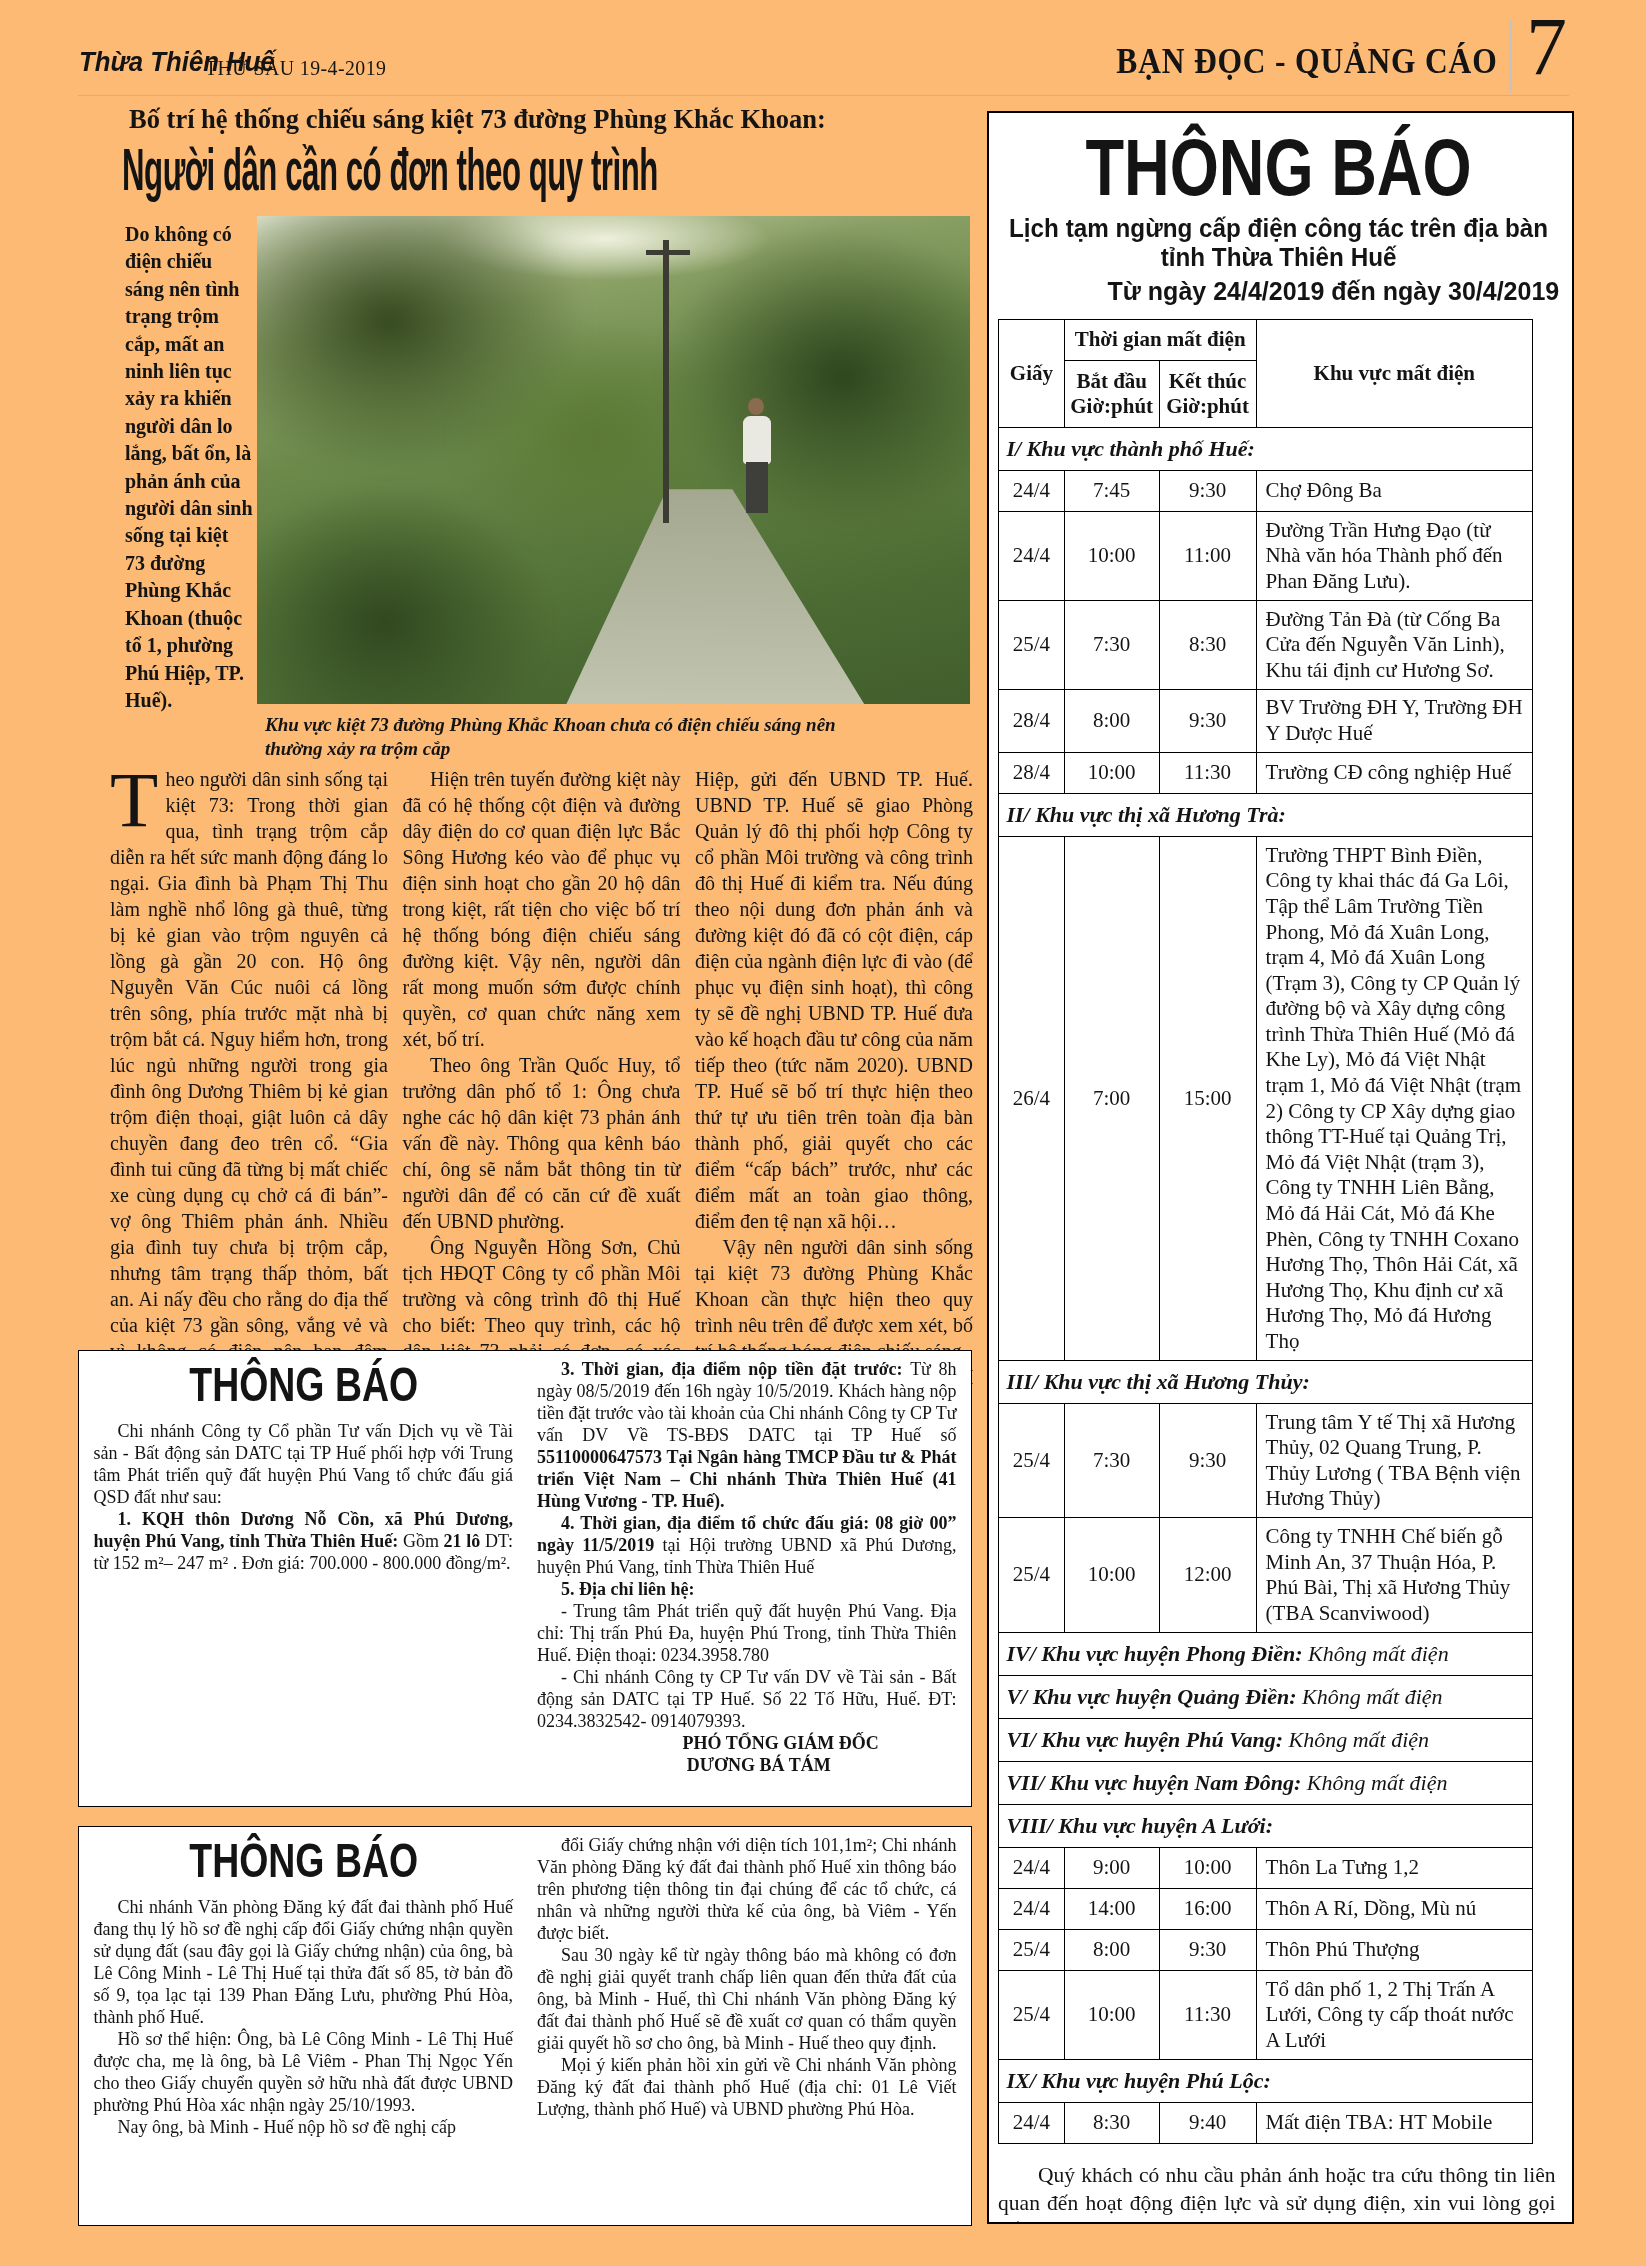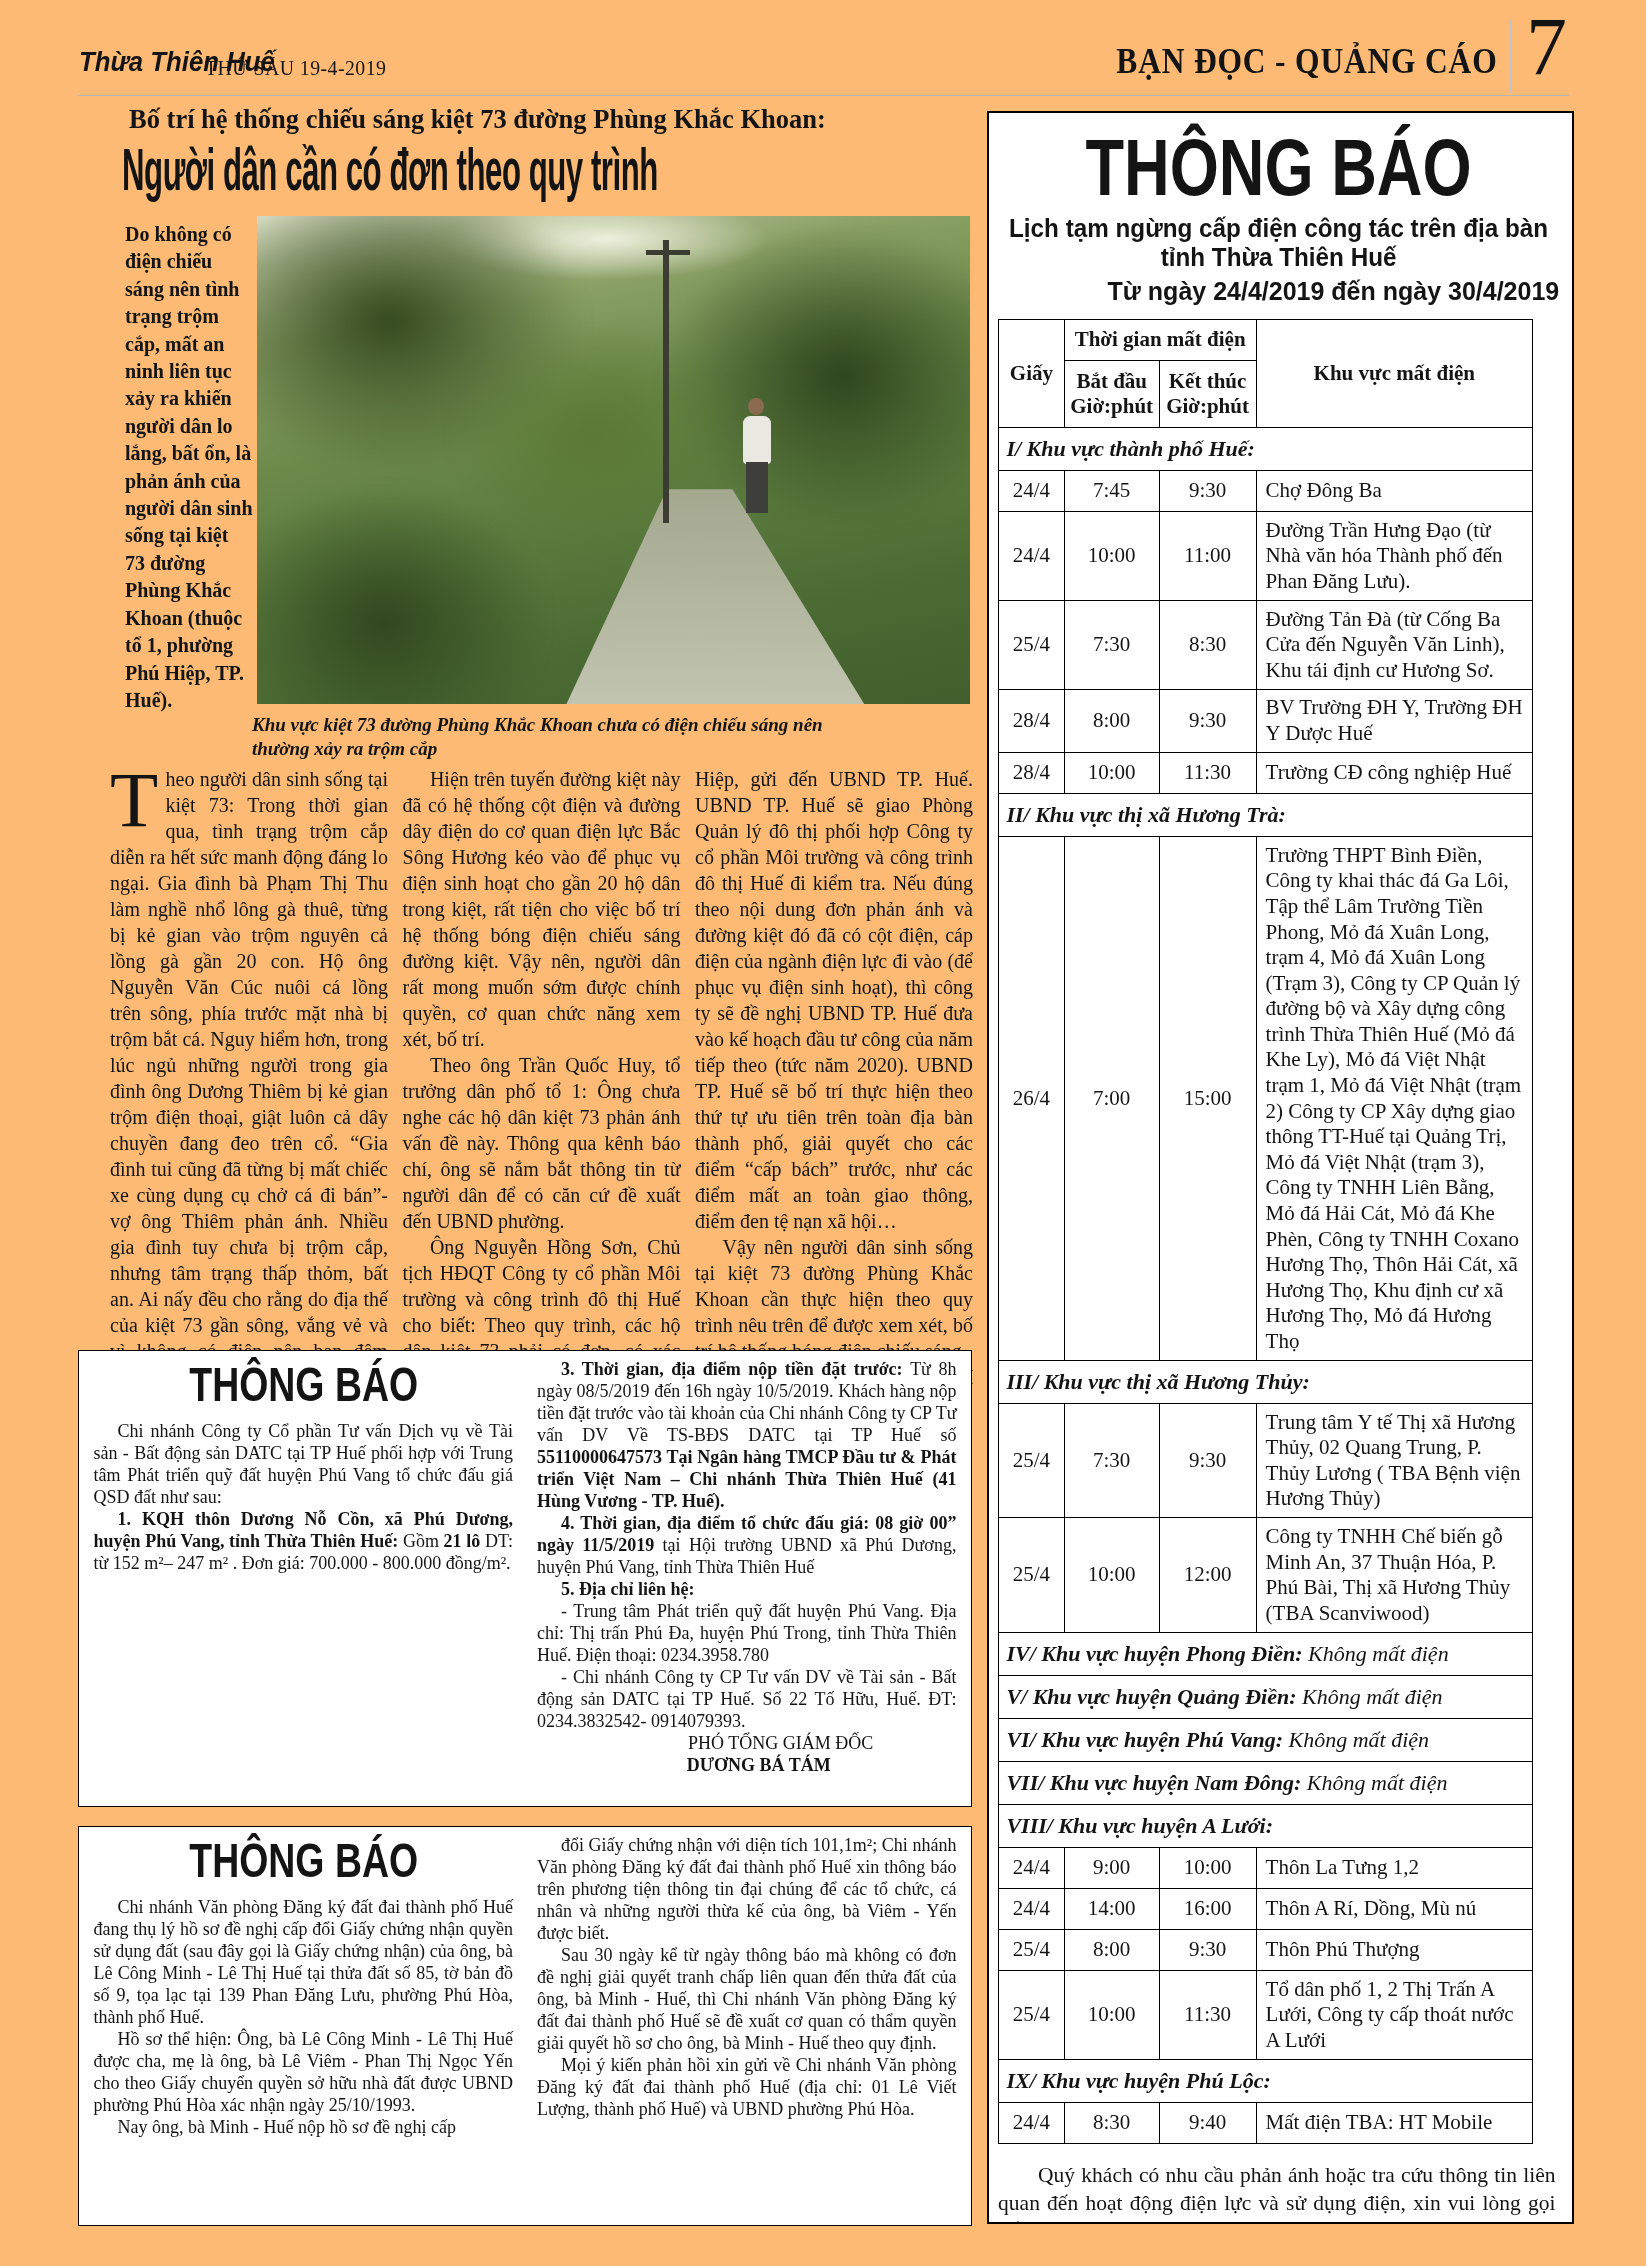--- a/index.html
+++ b/index.html
@@ -16,21 +16,21 @@
   .page-divider{position:absolute;left:1509px;top:20px;width:2.7px;height:73px;background:#c4c4c4;}
   .page-number{position:absolute;left:1526px;top:5.5px;font-size:82px;line-height:1;font-weight:400;}
   .header-rule{position:absolute;left:78px;top:95px;width:1491px;height:0.9px;background:#b5b5b5;}
 
   
   .kicker{position:absolute;left:129px;top:104px;font-size:26.5px;font-weight:bold;white-space:nowrap;}
   .headline{position:absolute;left:122px;top:137px;font-family:"Liberation Sans",sans-serif;
     font-weight:800;font-size:60px;line-height:1.1;transform:scaleX(.52);transform-origin:left;
     white-space:nowrap;letter-spacing:-0.9px;}
   .lede{position:absolute;left:125px;top:221px;width:128px;font-weight:bold;font-size:20px;line-height:27.4px;}
-  .caption{position:absolute;left:252px;top:713px;width:612px;font-weight:bold;font-style:italic;
+  .caption{position:absolute;left:265px;top:713px;width:612px;font-weight:bold;font-style:italic;
     font-size:19px;line-height:24px;}
 
   .photo{position:absolute;left:257px;top:216px;width:713px;height:488px;overflow:hidden;
     background:linear-gradient(168deg,#dde3cc 0%,#b9c49c 8%,#8aa065 22%,#6d8a4b 40%,#5a7a3d 60%,#4b6a33 80%,#415e2c 100%);}
   .photo div{position:absolute;}
   .ph-sky{left:26%;top:-18.3px;width:46%;height:82px;background:radial-gradient(closest-side,#eef0dd 0%,rgba(238,240,221,0) 100%);}
   .ph-blob1{left:-64px;top:-46px;width:393px;height:302px;border-radius:50%;
     background:radial-gradient(closest-side,#35491f 0%,rgba(53,73,31,0) 100%);filter:blur(7.3px);}
   .ph-blob2{right:-55px;top:9.1px;width:365px;height:302px;border-radius:50%;
     background:radial-gradient(closest-side,#2e451d 0%,rgba(46,69,29,0) 100%);filter:blur(7.3px);}
@@ -136,21 +136,21 @@
           <p class="para"><span>Chi nhánh Công ty Cổ phần Tư vấn Dịch vụ về Tài sản - Bất động sản DATC tại TP Huế phối hợp với Trung tâm Phát triển quỹ đất huyện Phú Vang tổ chức đấu giá QSD đất như sau:</span></p>
           <p class="para"><span style="font-weight: bold;">1. KQH thôn Dương Nỗ Cồn, xã Phú Dương, huyện Phú Vang, tỉnh Thừa Thiên Huế: </span><span>Gồm </span><span style="font-weight: bold;">21 lô</span><span> DT: từ 152 m²– 247 m² . Đơn giá: 700.000 - 800.000 đồng/m².</span></p>
         </div>
     </div>
     <div class="notice-col" id="n1-right">
         <p class="para"><span style="font-weight: bold;">3. Thời gian, địa điểm nộp tiền đặt trước: </span><span>Từ 8h ngày 08/5/2019 đến 16h ngày 10/5/2019. Khách hàng nộp tiền đặt trước vào tài khoản của Chi nhánh Công ty CP Tư vấn DV Về TS-BĐS DATC tại TP Huế số </span><span style="font-weight: bold;">55110000647573 Tại Ngân hàng TMCP Đầu tư &amp; Phát triển Việt Nam – Chi nhánh Thừa Thiên Huế (41 Hùng Vương - TP. Huế).</span></p>
         <p class="para"><span style="font-weight: bold;">4. Thời gian, địa điểm tổ chức đấu giá: 08 giờ 00” ngày 11/5/2019 </span><span>tại Hội trường UBND xã Phú Dương, huyện Phú Vang, tỉnh Thừa Thiên Huế</span></p>
         <p class="para"><span style="font-weight: bold;">5. Địa chỉ liên hệ:</span></p>
         <p class="para flush"><span>- Trung tâm Phát triển quỹ đất huyện Phú Vang. Địa chỉ: Thị trấn Phú Đa, huyện Phú Trong, tỉnh Thừa Thiên Huế. Điện thoại: 0234.3958.780</span></p>
         <p class="para flush"><span>- Chi nhánh Công ty CP Tư vấn DV về Tài sản - Bất động sản DATC tại TP Huế. Số 22 Tố Hữu, Huế. ĐT: 0234.3832542- 0914079393.</span></p>
-        <p class="para flush" style="text-align: center;"><span style="font-weight: normal; margin-left: 44px;">PHÓ TỔNG GIÁM ĐỐC</span></p>
+        <p class="para flush" style="text-align: center;"><span style="font-weight: bold; margin-left: 44px;">PHÓ TỔNG GIÁM ĐỐC</span></p>
         <p class="para flush" style="text-align: center;"><span style="font-weight: bold;">DƯƠNG BÁ TÁM</span></p>
       </div>
   </div>
 
   <div class="notice" id="notice2">
     <div class="notice-col">
       <div class="notice-title">THÔNG BÁO</div>
       <div id="n2-left">
           <p class="para"><span>Chi nhánh Văn phòng Đăng ký đất đai thành phố Huế đang thụ lý hồ sơ đề nghị cấp đổi Giấy chứng nhận quyền sử dụng đất (sau đây gọi là Giấy chứng nhận) của ông, bà Lê Công Minh - Lê Thị Huế tại thửa đất số 85, tờ bản đồ số 9, tọa lạc tại 139 Phan Đăng Lưu, phường Phú Hòa, thành phố Huế.</span></p>
           <p class="para"><span>Hồ sơ thể hiện: Ông, bà Lê Công Minh - Lê Thị Huế được cha, mẹ là ông, bà Lê Viêm - Phan Thị Ngọc Yến cho theo Giấy chuyển quyền sở hữu nhà đất được UBND phường Phú Hòa xác nhận ngày 25/10/1993.</span></p>

